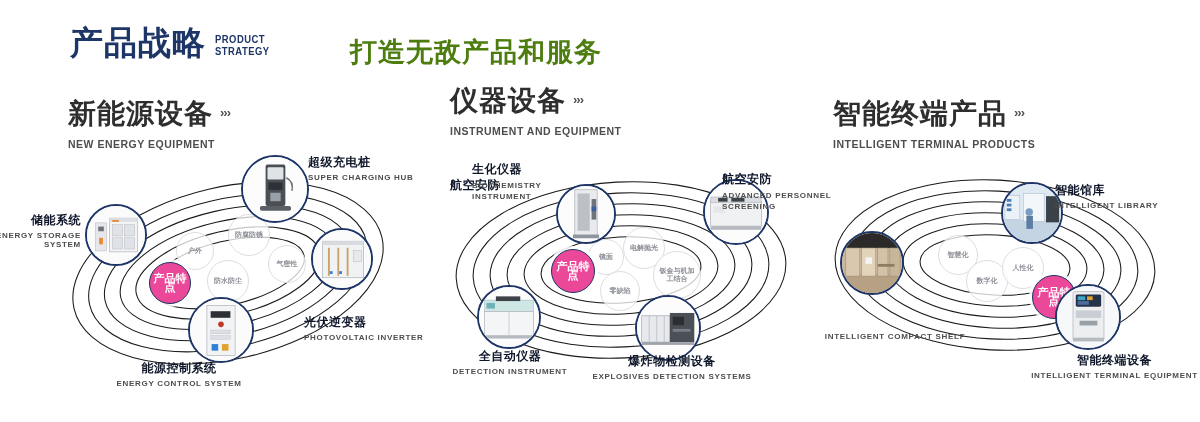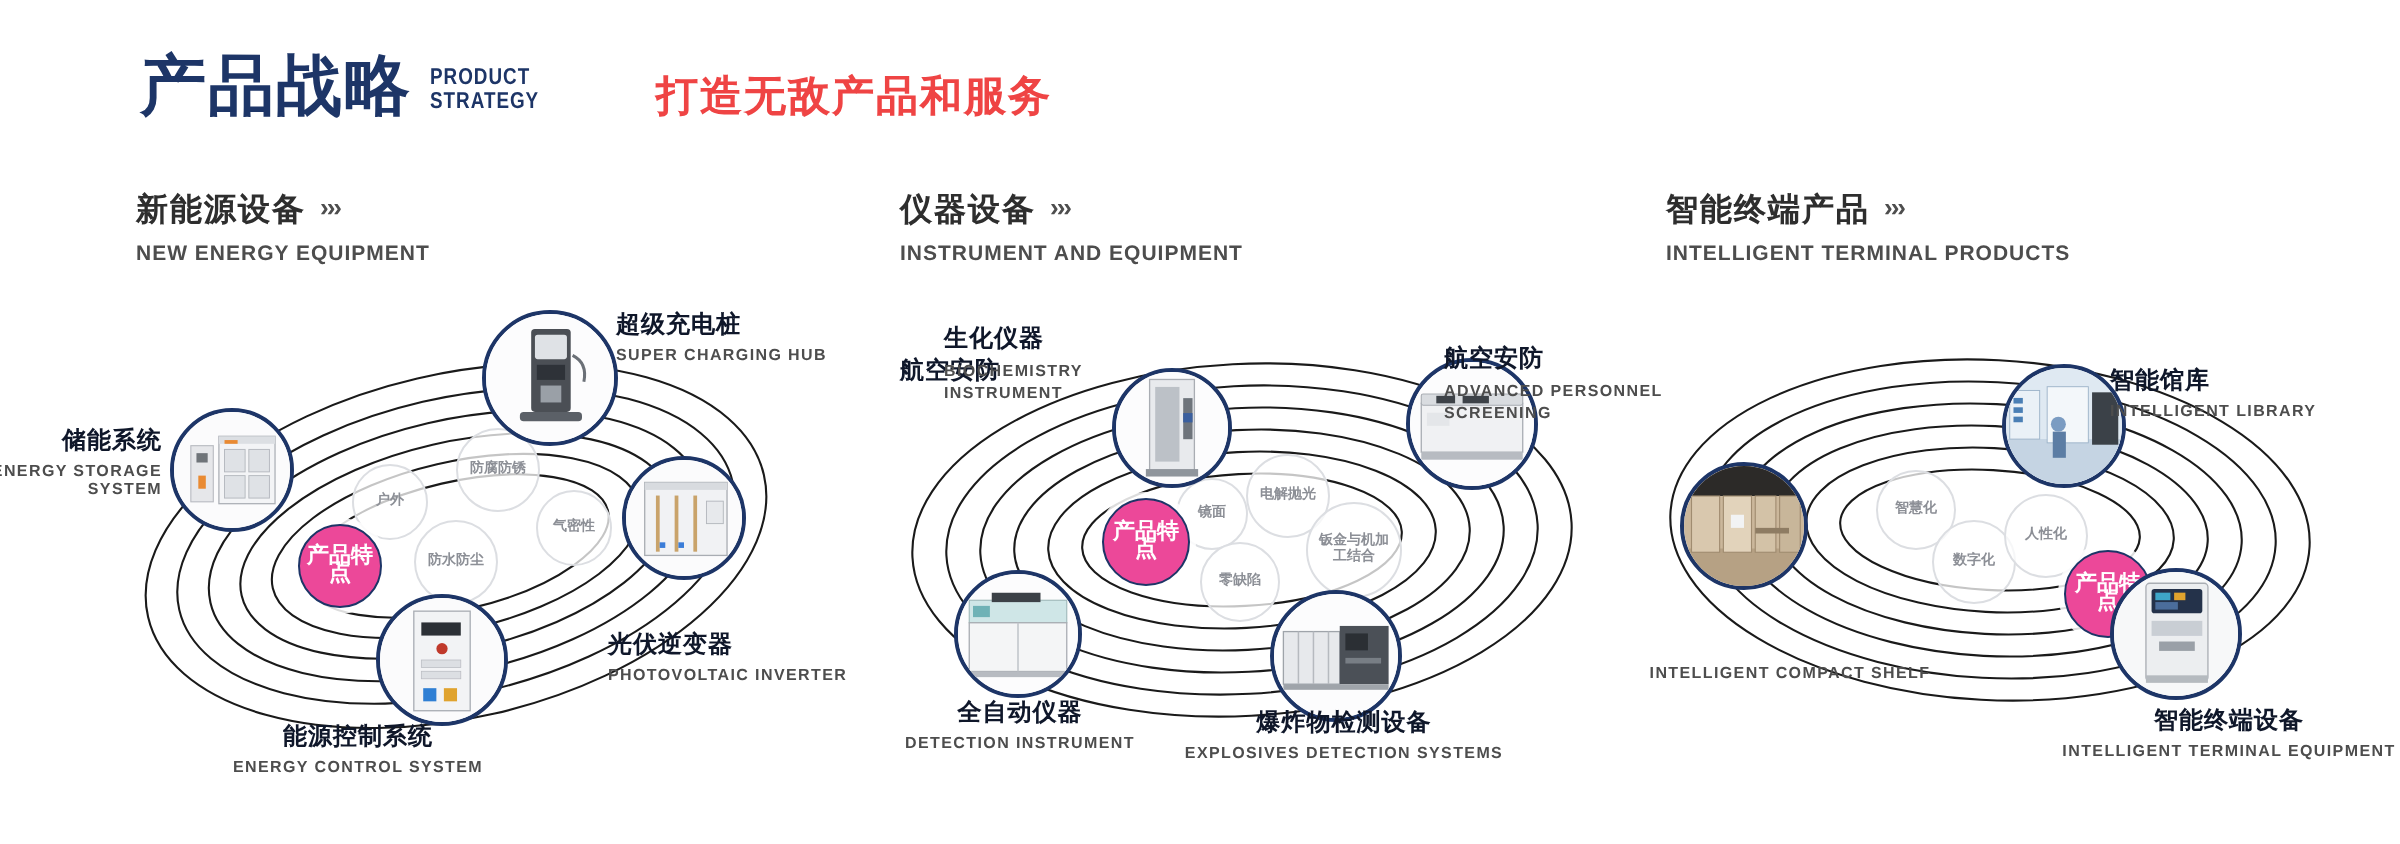--- a/index.html
+++ b/index.html
@@ -15,28 +15,28 @@
   .hdr-cn{
     font-size:33px;font-weight:bold;color:#1d3567;letter-spacing:1px;
     line-height:1;
   }
   .hdr-en{
     margin-left:9px;margin-bottom:2px;
     color:#1d3567;font-weight:bold;font-size:11.5px;line-height:11.5px;
     letter-spacing:0.6px;transform:scaleX(.82);transform-origin:left bottom;
   }
   .hdr-sub{
-    position:absolute;left:328px;top:34px;
-    font-size:21px;font-weight:bold;color:#ef4444;letter-spacing:1px;
+    position:absolute;left:350px;top:34px;
+    font-size:27px;font-weight:bold;color:#4d7c0f;letter-spacing:1px;
   }
 
   
   .sec-hdr{position:absolute;}
   .sec-hdr .cn{
-    font-size:16px;font-weight:bold;color:#2e2e2e;letter-spacing:1px;
+    font-size:28px;font-weight:bold;color:#2e2e2e;letter-spacing:1px;
     display:inline-block;vertical-align:middle;
   }
   .sec-hdr .arrows{
     display:inline-block;vertical-align:middle;margin-left:7px;
     color:#4e4e4e;font-size:13px;letter-spacing:-1px;font-weight:bold;
     position:relative;top:-2px;
   }
   .sec-hdr .en{
     margin-top:5px;font-size:10.5px;font-weight:bold;color:#4d4d4d;
     letter-spacing:0.5px;
@@ -85,21 +85,21 @@
       <div>PRODUCT</div>
       <div>STRATEGY</div>
     </div>
   </div>
   <div class="hdr-sub">打造无敌产品和服务</div>
 
   <div class="sec-hdr" style="left:68px;top:95px;">
     <div><span class="cn">新能源设备</span><span class="arrows">›››</span></div>
     <div class="en">NEW ENERGY EQUIPMENT</div>
   </div>
-  <div class="sec-hdr" style="left:450px;top:95px;">
+  <div class="sec-hdr" style="left:450px;top:82px;">
     <div><span class="cn">仪器设备</span><span class="arrows">›››</span></div>
     <div class="en">INSTRUMENT AND EQUIPMENT</div>
   </div>
   <div class="sec-hdr" style="left:833px;top:95px;">
     <div><span class="cn">智能终端产品</span><span class="arrows">›››</span></div>
     <div class="en">INTELLIGENT TERMINAL PRODUCTS</div>
   </div>
 
   <div class="grp" style="left:40px;top:155px;width:400px;height:230px;">
     <svg width="400" height="230" viewBox="0 0 400 230">

